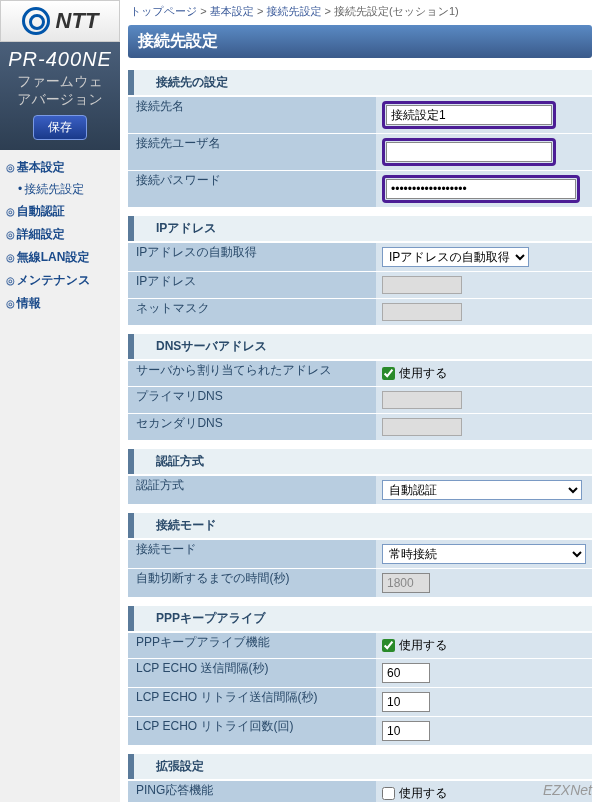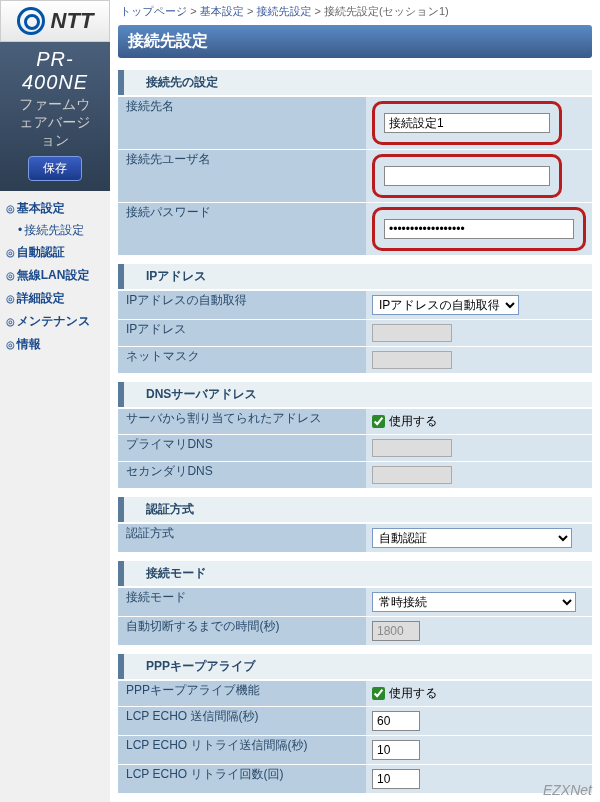--- a/index.html
+++ b/index.html
@@ -21,21 +21,21 @@
 .nav-sub { padding: 2px 2px 2px 14px; color: #1a4a8a; cursor: pointer; }
 .nav-sub::before { content: "•"; margin-right: 2px; }
 .main { flex: 1; background: #fff; padding: 0 8px 8px; }
 .breadcrumb { font-size: 11px; color: #666; padding: 4px 2px; }
 .breadcrumb a { color: #3a5a9a; text-decoration: none; }
 .page-title { background: linear-gradient(#5a8ac4,#3a5a8a); color: #fff; font-size: 16px; font-weight: bold; padding: 6px 10px; border-radius: 3px; margin: 2px 0 12px; }
 .section-hdr { border-left: 6px solid #5a7a9a; background: #e8f0f4; padding: 4px 22px; font-weight: bold; color: #2a4a6a; margin: 8px 0 2px; }
 .row { display: flex; border-bottom: 1px solid #fff; }
 .row-label { width: 248px; background: #b8cde0; padding: 1px 8px; color: #2a4a6a; }
 .row-value { flex: 1; background: #d8e4ee; padding: 4px 6px; display: flex; align-items: center; gap: 4px; }
-.highlight { border: 3px solid #b91c1c; border-radius: 10px; padding: 9px; }
+.highlight { border: 3px solid #4c1d95; border-radius: 4px; padding: 1px; }
 .txt-input { border: 1px solid #888; padding: 2px 4px; font-size: 12px; width: 166px; background: #fff; }
 .txt-disabled { background: #ddd; border: 1px solid #aaa; width: 80px; height: 18px; display: inline-block; }
 select { border: 1px solid #7a9ac4; padding: 1px 2px; font-size: 12px; background: #fff; }
 .cb { accent-color: #2a8a2a; }
 .watermark { position: absolute; right: 8px; bottom: 4px; font-size: 14px; color: #999; font-style: italic; }
 .wrap { position: relative; width: 600px; height: 802px; }
 </style>
 </head>
 <body>
 <div class="wrap">
@@ -50,22 +50,22 @@
     </div>
     <div class="model-box">
       <div class="model">PR-400NE</div>
       <div class="firmware">ファームウェアバージョン</div>
       <button class="save-btn">保存</button>
     </div>
     <div class="nav">
       <div class="nav-item">基本設定</div>
       <div class="nav-sub">接続先設定</div>
       <div class="nav-item">自動認証</div>
+      <div class="nav-item">詳細設定</div>
       <div class="nav-item">無線LAN設定</div>
-      <div class="nav-item">詳細設定</div>
       <div class="nav-item">メンテナンス</div>
       <div class="nav-item">情報</div>
     </div>
   </div>
 
   <div class="main">
     <div class="breadcrumb">
       <a>トップページ</a> &gt;
       <a>基本設定</a> &gt;
       <a>接続先設定</a> &gt;

